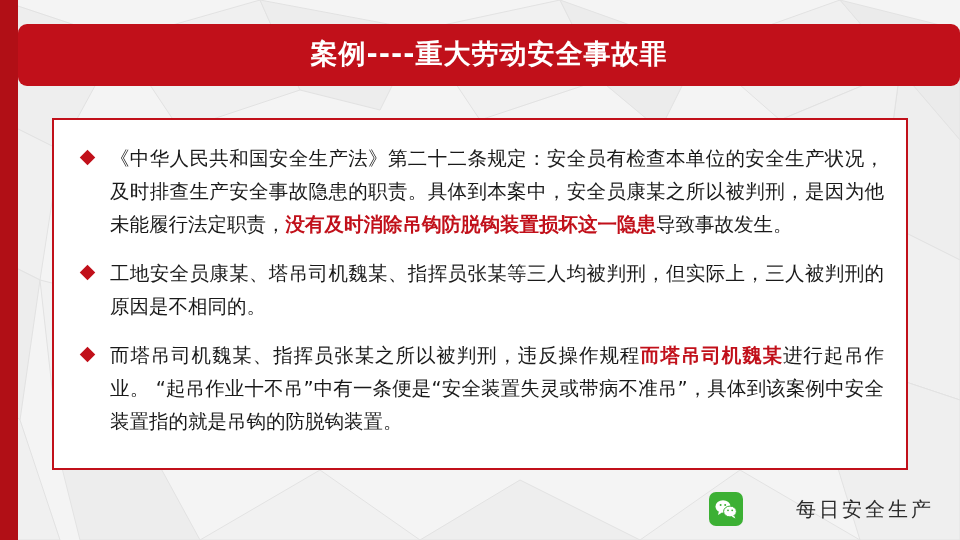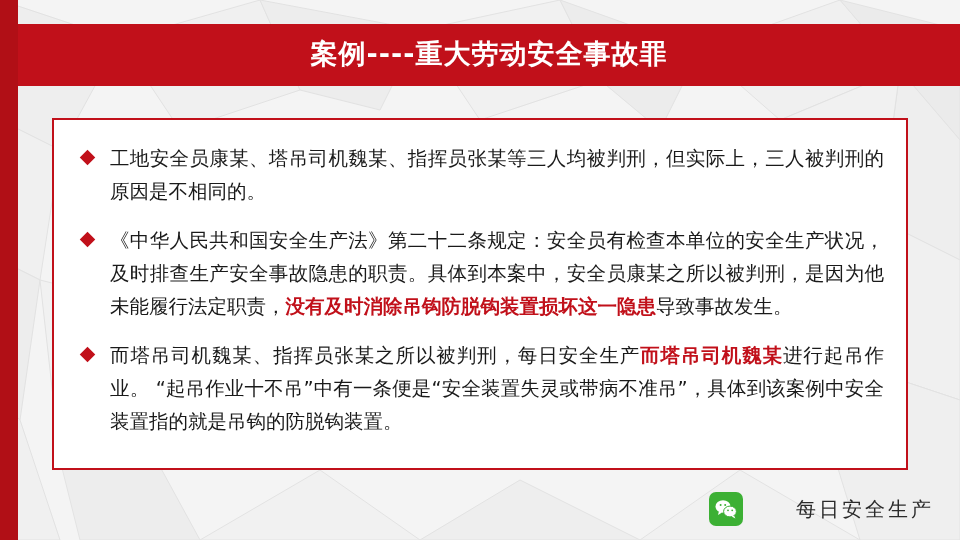--- a/index.html
+++ b/index.html
@@ -38,20 +38,21 @@
     z-index: 3;
   }
   .title-band {
     position: absolute;
     left: 18px;
     top: 24px;
     width: 942px;
     height: 62px;
     background: #c1101a;
     z-index: 2;
+    border-radius: 9px;
   }
   .title-band .title-text {
     position: absolute;
     left: 0;
     right: 0;
     top: 12px;
     text-align: center;
     color: #ffffff;
     font-size: 27px;
     font-weight: bold;
@@ -160,31 +161,31 @@
 
   <div class="title-band">
     <div class="title-text">案例----重大劳动安全事故罪</div>
   </div>
 
   <div class="content-box">
     <div class="bullets">
 
       <div class="bullet">
         <span class="diamond"></span>
+        <span>《中华人民共和国安全生产法》第二十二条规定：安全员有检查本单位的安全生产状况，及时排查生产安全事故隐患的职责。具体到本案中，安全员康某之所以被判刑，是因为他未能履行法定职责，</span><span class="hl">没有及时消除吊钩防脱钩装置损坏这一隐患</span><span>导致事故发生。</span>
+      </div>
+
+      <div class="bullet">
+        <span class="diamond"></span>
         <span>工地安全员康某、塔吊司机魏某、指挥员张某等三人均被判刑，但实际上，三人被判刑的原因是不相同的。</span>
       </div>
 
       <div class="bullet">
         <span class="diamond"></span>
-        <span>《中华人民共和国安全生产法》第二十二条规定：安全员有检查本单位的安全生产状况，及时排查生产安全事故隐患的职责。具体到本案中，安全员康某之所以被判刑，是因为他未能履行法定职责，</span><span class="hl">没有及时消除吊钩防脱钩装置损坏这一隐患</span><span>导致事故发生。</span>
-      </div>
-
-      <div class="bullet">
-        <span class="diamond"></span>
-        <span>而塔吊司机魏某、指挥员张某之所以被判刑，每日安全生产</span><span class="hl">而塔吊司机魏某</span><span>进行起吊作业。 “起吊作业十不吊”中有一条便是“安全装置失灵或带病不准吊”，具体到该案例中安全装置指的就是吊钩的防脱钩装置。</span>
+        <span>而塔吊司机魏某、指挥员张某之所以被判刑，违反操作规程</span><span class="hl">而塔吊司机魏某</span><span>进行起吊作业。 “起吊作业十不吊”中有一条便是“安全装置失灵或带病不准吊”，具体到该案例中安全装置指的就是吊钩的防脱钩装置。</span>
       </div>
 
     </div>
   </div>
 
   <div class="footer">
     <div class="wechat-badge">
       <svg width="22" height="20" viewBox="0 0 22 20">
         <ellipse cx="8" cy="7.5" rx="7.5" ry="6.2" fill="#ffffff"></ellipse>
         <polygon points="4,12 3,16 7,13.6" fill="#ffffff"></polygon>

